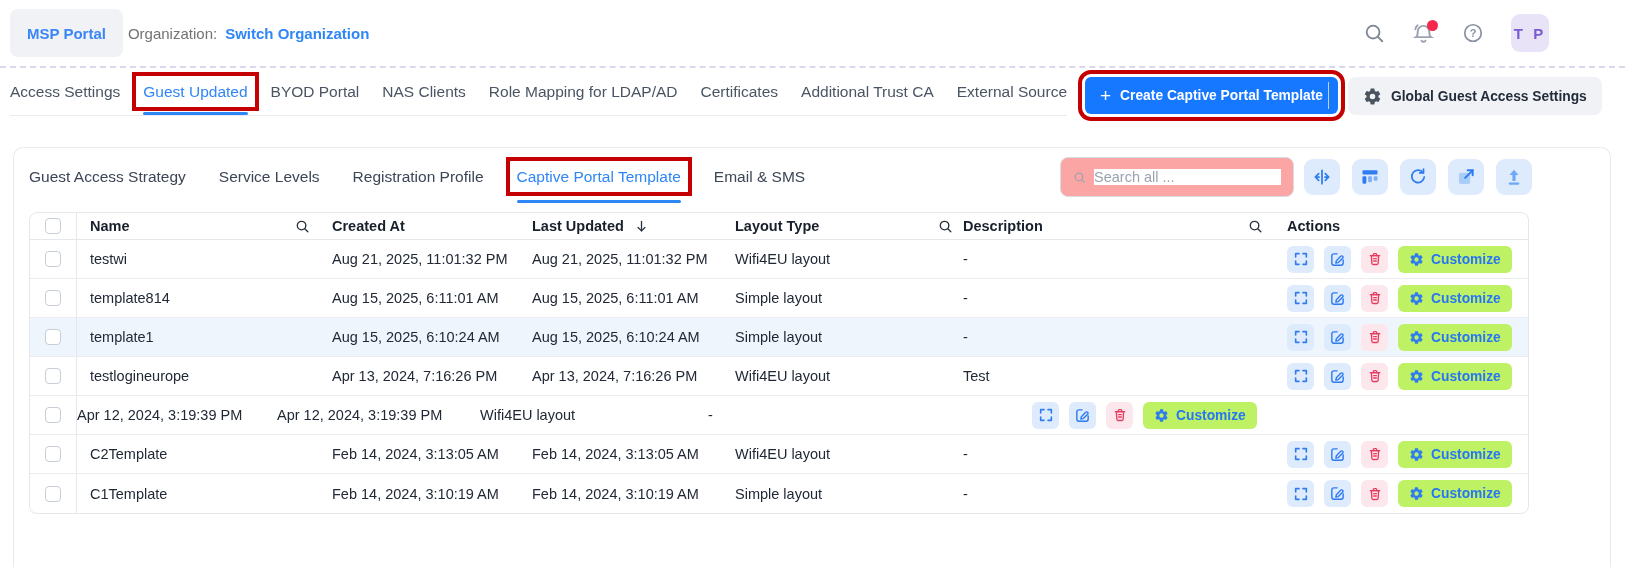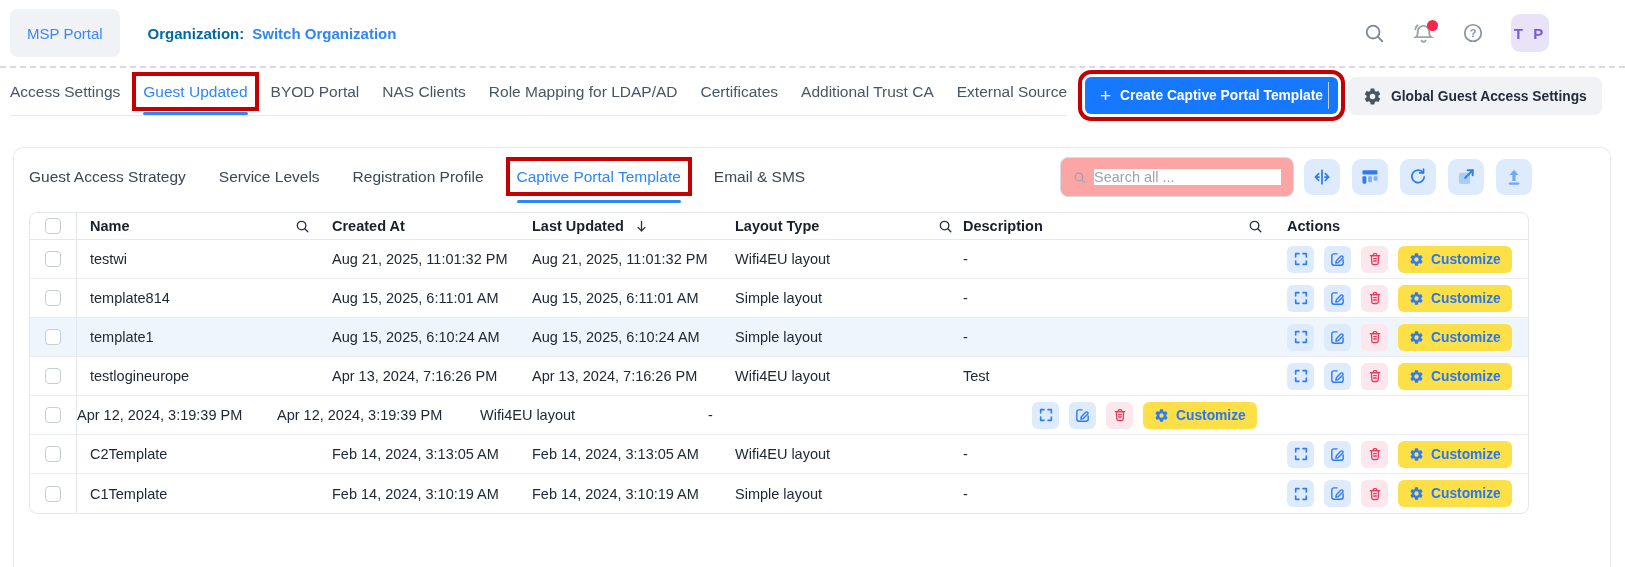--- a/index.html
+++ b/index.html
@@ -8,22 +8,22 @@
     position: relative;
     background: #ffffff;
     font-family: "Liberation Sans", sans-serif;
     color: #212936;
     overflow: hidden;
   }
 
   
   .topbar { position:absolute; top:0; left:0; width:100%; height:66px; background:#fff; display:flex; align-items:center; }
   .msp-chip { margin-left:10px; height:48px; padding:0 17px; background:#f1f2f5; border-radius:8px;
-              display:flex; align-items:center; color:#3b86f6; font-weight:normal; font-size:15px; cursor:pointer; }
-  .org-label { margin-left:28px; font-weight:bold; font-size:15px; color:#0369a1; }
+              display:flex; align-items:center; color:#3b86f6; font-weight:bold; font-size:15px; cursor:pointer; }
+  .org-label { margin-left:5px; font-weight:normal; font-size:15px; color:#737373; }
   .org-link { margin-left:8px; color:#2e86f7; font-weight:bold; font-size:15px; cursor:pointer; }
   .top-icons { margin-left:auto; margin-right:76px; display:flex; align-items:center; gap:27px; }
   .icon-btn { display:flex; align-items:center; justify-content:center; cursor:pointer; position:relative; }
   .bell-wrap { position:relative; }
   .bell-dot { position:absolute; top:-2px; right:-3px; width:11px; height:11px; border-radius:50%; background:#f5274e; }
   .avatar { width:38px; height:38px; border-radius:9px; background:#e9e3f8; color:#7a5ad1;
             display:flex; align-items:center; justify-content:center; font-weight:bold; font-size:15px; letter-spacing:3px; cursor:pointer; }
 
   
   .dash-divider { position:absolute; top:66px; left:0; width:100%; border-top:2px dashed #dcd8ec; }
@@ -83,21 +83,21 @@
 
   .hicon { margin-left:auto; margin-right:22px; display:flex; align-items:center; cursor:pointer; }
   .hicon.tight { margin-right:10px; }
   .sort-arrow { margin-left:10px; display:flex; align-items:center; cursor:pointer; }
 
   .checkbox { width:16px; height:16px; border:1.5px solid #c7cdd6; border-radius:4px; background:#fff; cursor:pointer; }
 
   .act-btn { width:27px; height:27px; border-radius:6px; background:#ddebfc; display:flex;
              align-items:center; justify-content:center; cursor:pointer; }
   .act-btn.danger { background:#fbe7ec; }
-  .customize-btn { height:27px; border-radius:6px; background:#fde047; display:flex; align-items:center;
+  .customize-btn { height:27px; border-radius:6px; background:#bef264; display:flex; align-items:center;
                    gap:7px; padding:0 11px; color:#2776f3; font-weight:bold; font-size:13.8px; cursor:pointer; }
 
   svg { display:block; }
 </style>
 </head>
 <body>
 
 <div class="topbar">
   <div class="msp-chip">MSP Portal</div>
   <span class="org-label">Organization:</span>

